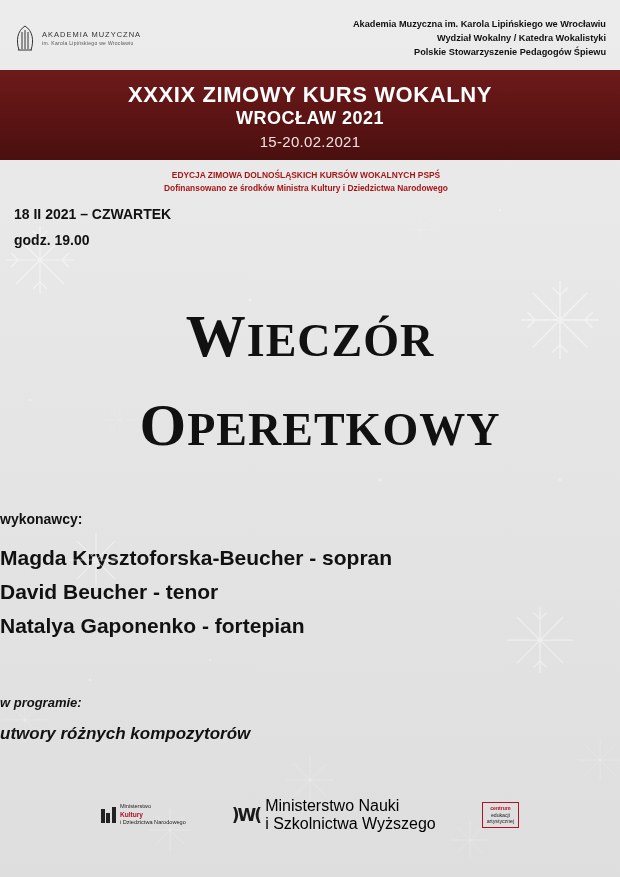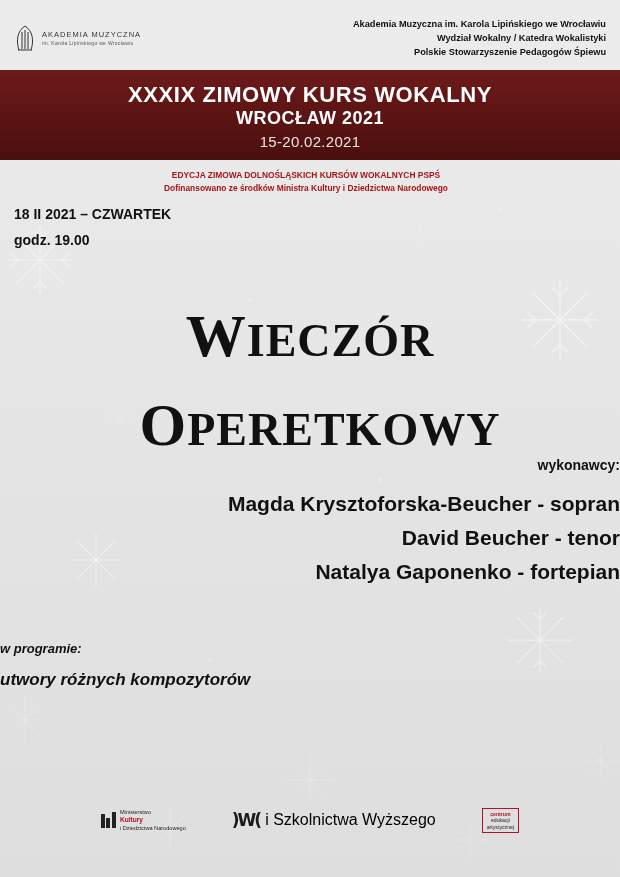--- a/index.html
+++ b/index.html
@@ -193,21 +193,22 @@
     letter-spacing: 1px;
     margin-top: 26px;
     margin-left: 20px;
   }
   .maintitle .cap {
     font-size: 60px;
   }
 
   
   .performers {
-    text-align: right;
+    text-align: left;
+    margin-top: 54px;
   }
   .performers .lead {
     font-size: 14px;
     font-weight: bold;
     color: #111;
     margin-bottom: 14px;
   }
   .performers .p {
     font-size: 21px;
     font-weight: bold;
@@ -419,20 +420,21 @@
       <div class="ftxt">
         <div>Ministerstwo</div>
         <div class="b">Kultury</div>
         <div>i Dziedzictwa Narodowego</div>
       </div>
     </div>
 
     <div class="mnisw">
       <div class="glyph">)W(</div>
       <div class="ftxt">
+        <div>Ministerstwo Nauki</div>
         <div>i Szkolnictwa Wyższego</div>
       </div>
     </div>
 
     <div class="box-logo">
       <div class="b">centrum</div>
       <div>edukacji</div>
       <div>artystycznej</div>
     </div>
 

